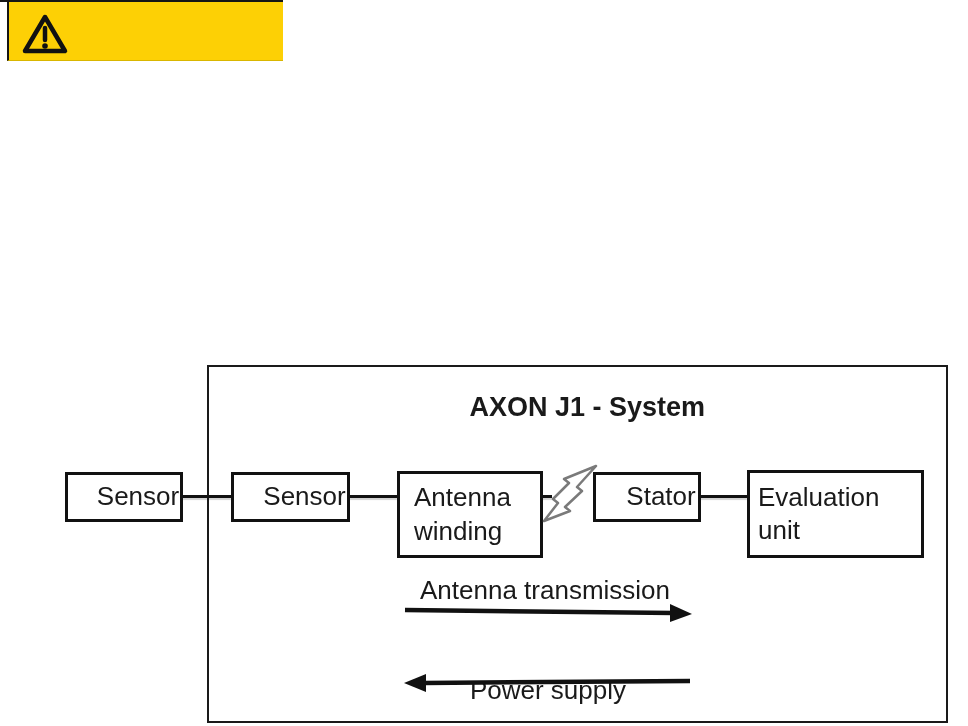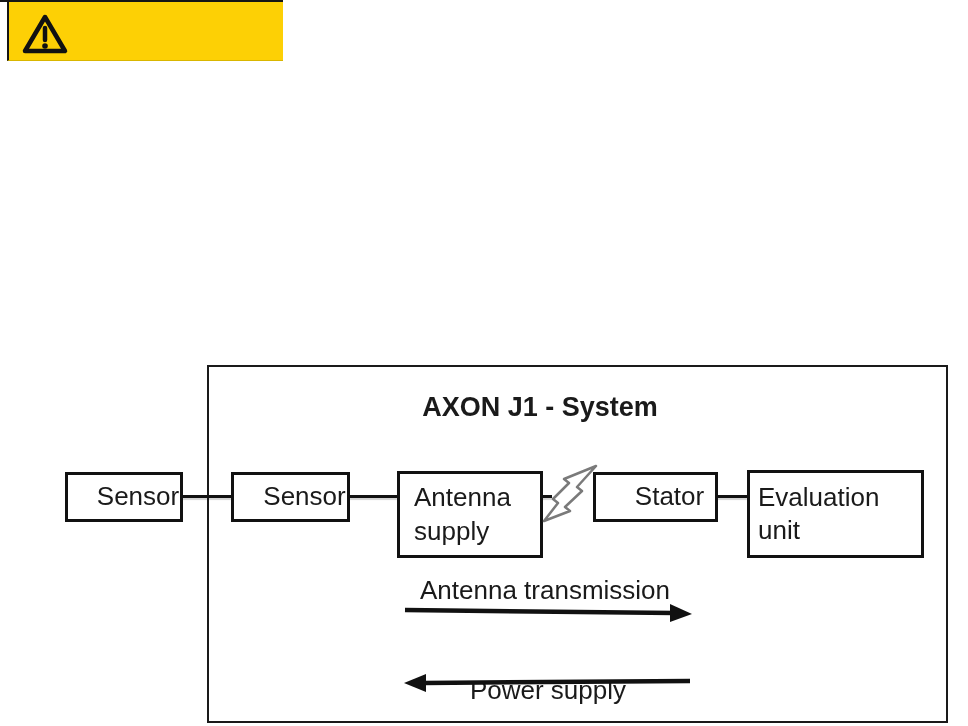--- a/index.html
+++ b/index.html
@@ -19,35 +19,35 @@
   }
   .warn-svg{position:absolute;left:12px;top:11px;}
 
   
   .outer-box{
     left:207px;top:365px;width:741px;height:358px;
     border:2px solid #1a1a1a;box-sizing:border-box;background:transparent;
   }
   .diagram-title{
     left:375px;top:389px;width:330px;height:36px;
-    text-align:center;font-weight:bold;font-size:27px;line-height:36px;
+    text-align:right;font-weight:bold;font-size:27px;line-height:36px;
   }
 
   
   .cbox{
     border:3px solid #111;background:#fff;box-sizing:border-box;
     display:flex;align-items:center;font-size:26px;line-height:1.27;
     z-index:3;
     padding-left:28px;
   }
   .cbox.center{justify-content:center;}
   .box-sensor{left:65px;top:472px;width:118px;height:50px;}
   .box-rotor{left:231px;top:472px;width:119px;height:50px;}
   .box-antenna{left:397px;top:471px;width:146px;height:87px;padding-left:14px;}
-  .box-stator{left:593px;top:472px;width:125px;height:50px;}
+  .box-stator{left:593px;top:472px;width:108px;height:50px;}
   .box-evaluation{left:747px;top:470px;width:177px;height:88px;padding-left:8px;}
 
   
   .conn{height:3px;background:#111;top:495px;box-shadow:0 2px 1px rgba(0,0,0,0.18);z-index:2;}
   .conn-1{left:183px;width:48px;}
   .conn-2{left:350px;width:47px;}
   .conn-3{left:541px;width:11px;}
   .conn-4{left:700px;width:47px;}
 
   .bolt-svg{left:541px;top:463px;z-index:5;}
@@ -77,21 +77,21 @@
 <div class="abs outer-box"></div>
 <div class="abs diagram-title">AXON J1 - System</div>
 
 <div class="abs cbox center box-sensor">
   <span>Sensor</span>
 </div>
 <div class="abs cbox center box-rotor">
   <span>Sensor</span>
 </div>
 <div class="abs cbox box-antenna">
-  <span>Antenna supply</span>
+  <span>Antenna winding</span>
 </div>
 <div class="abs cbox center box-stator">
   <span>Stator</span>
 </div>
 <div class="abs cbox box-evaluation">
   <span>Evaluation unit</span>
 </div>
 
 <div class="abs conn conn-1"></div>
 <div class="abs conn conn-2"></div>

